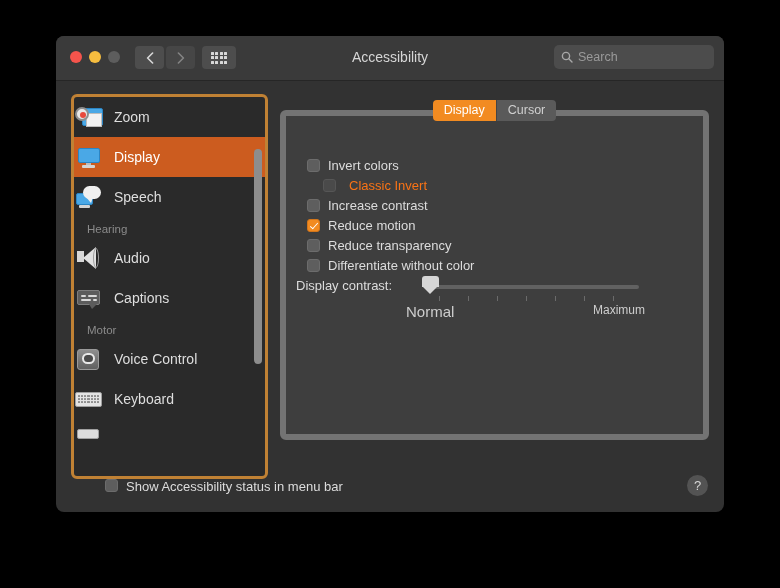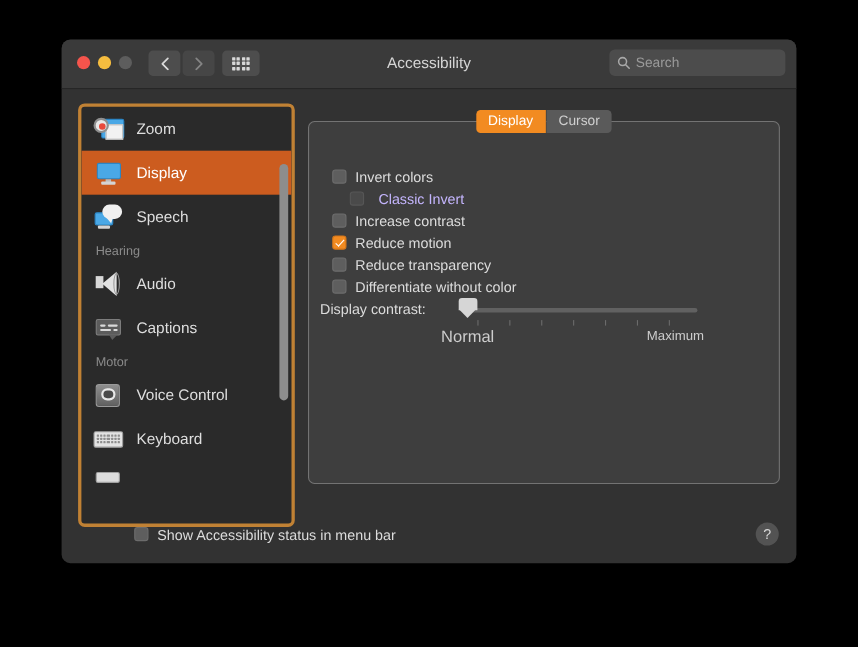--- a/index.html
+++ b/index.html
@@ -142,21 +142,20 @@
   }
   #sidebar-scroll {
     position: absolute;
     inset: 0;
     overflow: hidden;
   }
   .sb-item {
     display: flex;
     align-items: center;
     height: 40px;
-    padding-left: 10px;
     box-sizing: border-box;
   }
   .sb-item.selected { background: #cc5c1f; }
   .sb-label {
     font-size: 14px;
     color: #dedede;
     margin-left: 11px;
   }
   .sb-item.selected .sb-label { color: #ffffff; }
   .sb-group {
@@ -361,21 +360,21 @@
   }
   .tab:first-child { border-radius: 4px 0 0 4px; }
   .tab:last-child  { border-radius: 0 4px 4px 0; border-right: 0; }
   .tab.active { background: #f28b21; color: #ffffff; }
 
   #panel {
     position: absolute;
     left: 0; top: 16px;
     width: 429px;
     height: 330px;
-    border: 1px solid #737373;
+    border: 6px solid #737373;
     border-radius: 6px;
     background: #3e3e3e;
     box-sizing: border-box;
   }
 
   #checklist {
     position: absolute;
     left: 21px;
     top: 39px;
   }
@@ -408,21 +407,21 @@
     border-width: 0 1.8px 1.8px 0;
     transform: rotate(42deg);
   }
   .cbox.disabled { background: #4a4a4a; border-color: #565656; }
   .clabel {
     font-size: 13px;
     color: #dcdcdc;
     margin-left: 8px;
     white-space: nowrap;
   }
-  .crow.disabled .clabel { color: #c4b5fd; margin-left: 13px; }
+  .crow.disabled .clabel { color: #f97316; margin-left: 13px; }
 
   
   #slider-row {
     position: absolute;
     left: 10px;
     top: 160px;
     width: 410px;
   }
   #slider-label {
     position: absolute;
@@ -485,21 +484,21 @@
 
   
   #footer {
     position: absolute;
     left: 0; right: 0;
     bottom: 0;
     height: 48px;
   }
   #footer-check {
     position: absolute;
-    left: 33px;
+    left: 16px;
     top: 14px;
     display: flex;
     padding-left: 33px;
   }
   #footer-check .clabel { font-size: 13px; }
   #help {
     position: absolute;
     right: 16px;
     top: 10px;
     width: 21px;

